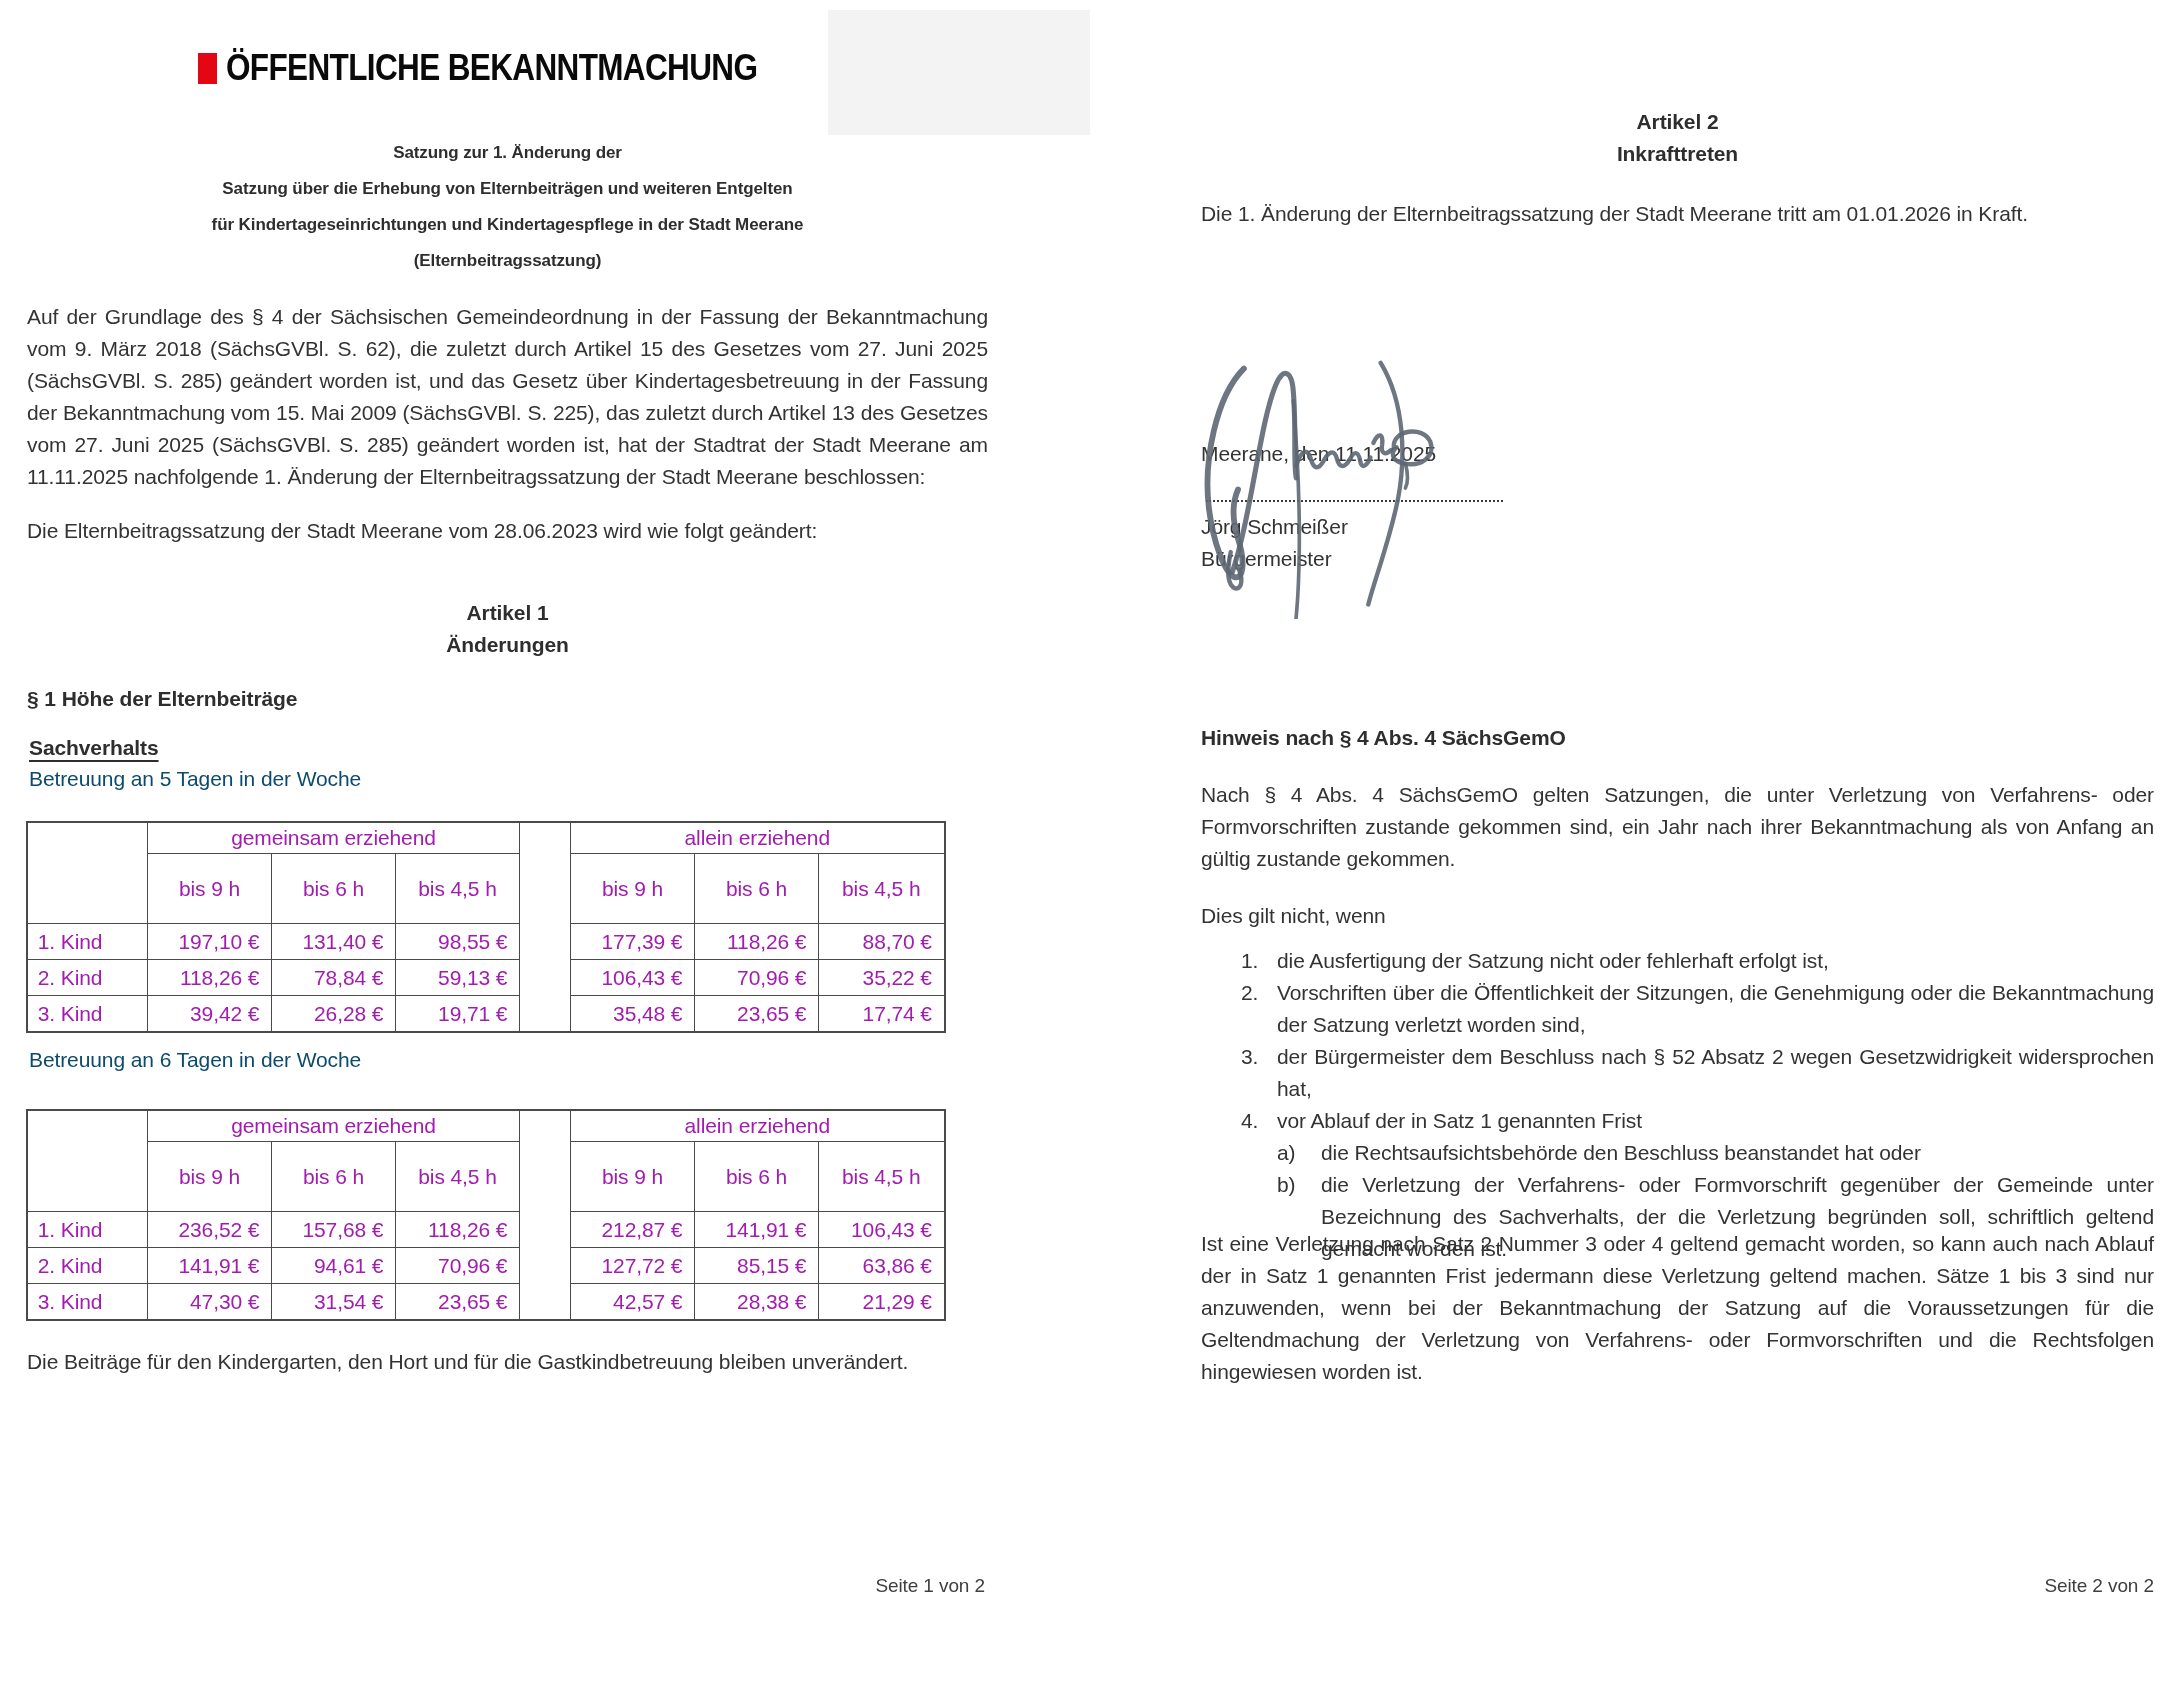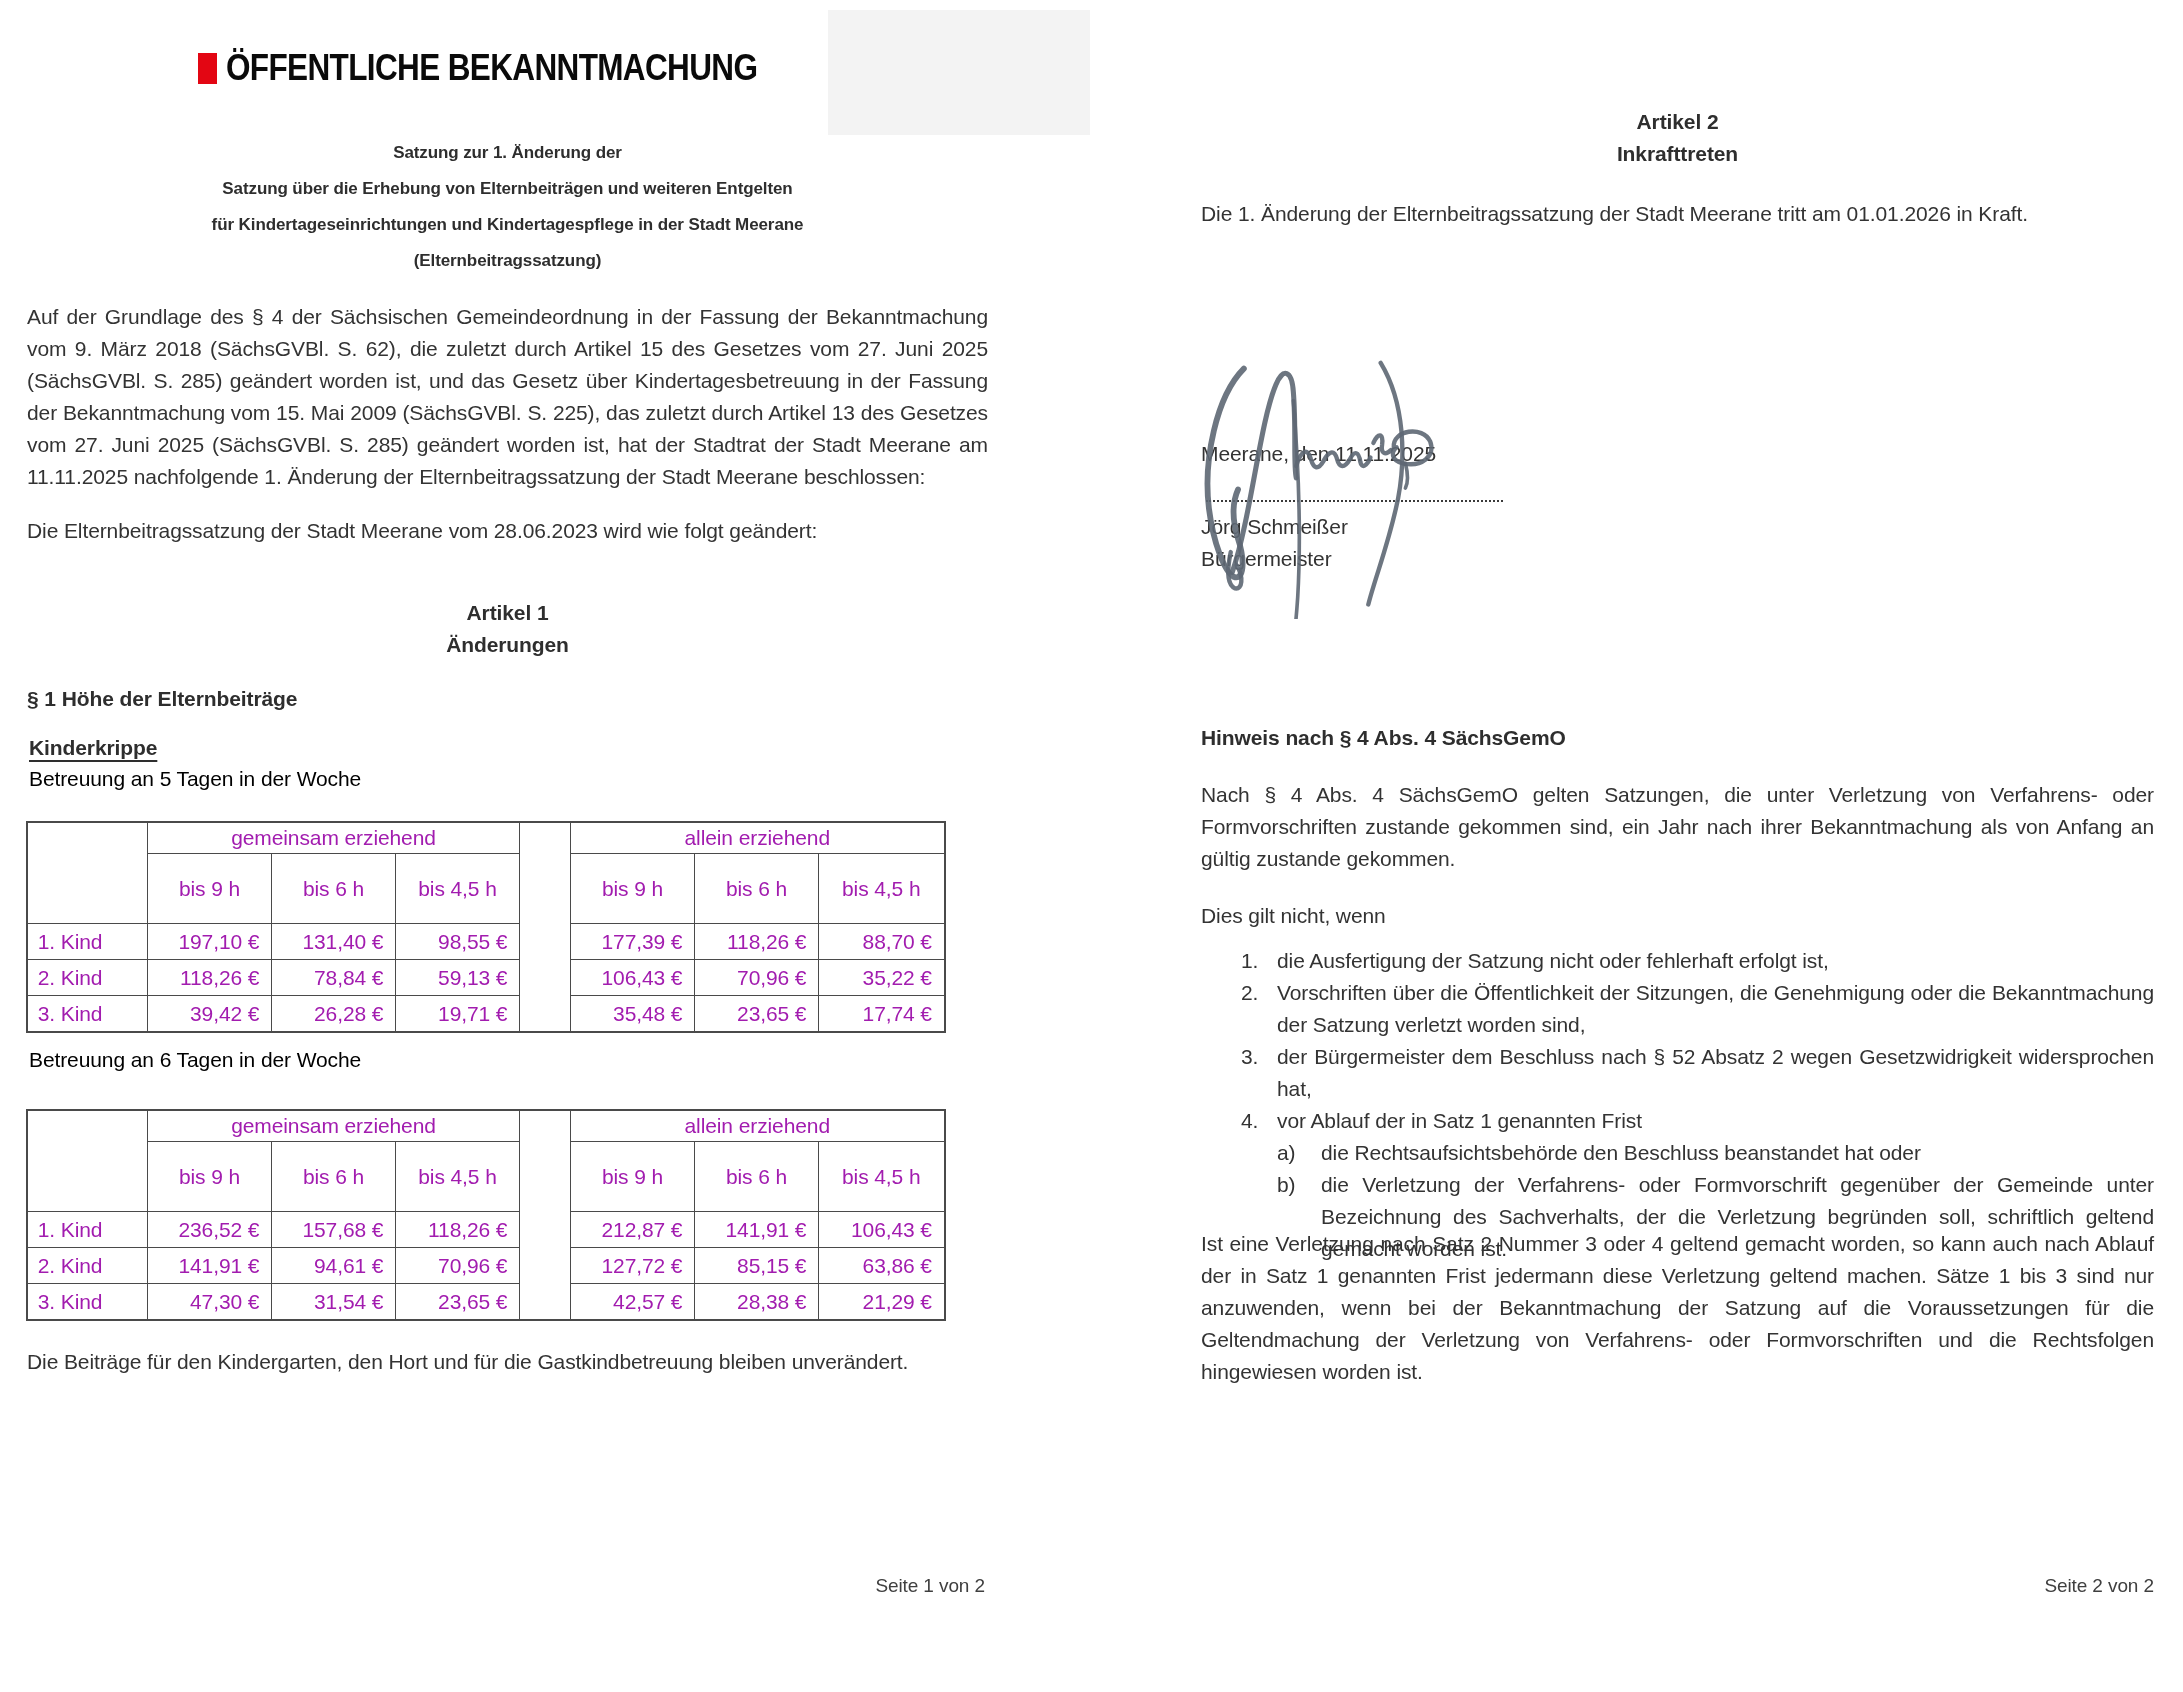--- a/index.html
+++ b/index.html
@@ -22,21 +22,21 @@
   .body-text{font-size:21px;line-height:32px;color:#333;}
   .justify{text-align:justify;}
   .intro{left:27px;width:961px;top:301px;}
   .amendment{left:27px;width:961px;top:515px;}
   .artikel{left:27px;width:961px;text-align:center;font-weight:bold;color:#2e2e2e;
     font-size:21px;line-height:32px;}
   #artikel1{top:597px;}
   .section-heading{left:27px;width:961px;top:675px;font-weight:bold;font-size:21px;color:#2e2e2e;margin-top:12px;}
   .krippe{left:29px;top:736px;font-weight:bold;font-size:21px;color:#2e2e2e;
     text-decoration:underline;text-underline-offset:5.1px;}
-  .caption{left:29px;width:961px;font-size:21px;color:#000000;}
+  .caption{left:29px;width:961px;font-size:21px;color:#0c4a6e;}
   #caption5{top:767px;} #caption6{top:1048px;}
   .fee-table{border-collapse:collapse;table-layout:fixed;width:916px;
     font-size:21px;color:#a21caf;}
   .fee-table-wrap{left:25.5px;width:916px;}
   #table5{top:821px;} #table6{top:1109px;}
   .fee-table td,.fee-table th{border:1.5px solid #4a4a4a;font-weight:normal;overflow:hidden;}
   .fee-table{border:2.2px solid #4a4a4a;}
   .fee-table .group-cell{height:28px;text-align:center;vertical-align:middle;}
   .fee-table .hours-cell{height:67px;text-align:center;vertical-align:middle;}
   .fee-table .corner-cell{border-left:2.2px solid #4a4a4a;}
@@ -91,21 +91,21 @@
 
     <div class="abs amendment body-text">Die Elternbeitragssatzung der Stadt Meerane vom 28.06.2023 wird wie folgt geändert:</div>
 
     <div class="abs artikel" id="artikel1">
       <div>Artikel 1</div>
       <div>Änderungen</div>
     </div>
 
     <div class="abs section-heading">§ 1 Höhe der Elternbeiträge</div>
 
-    <div class="abs krippe">Kinderkrippe</div>
+    <div class="abs krippe">Sachverhalts</div>
 
     <div class="abs caption" id="caption5">Betreuung an 5 Tagen in der Woche</div>
 
     <div class="abs fee-table-wrap" id="table5">
       <table class="fee-table">
           <colgroup>
             <col style="width:121px">
             <col style="width:124px">
             <col style="width:124px">
             <col style="width:124px">

